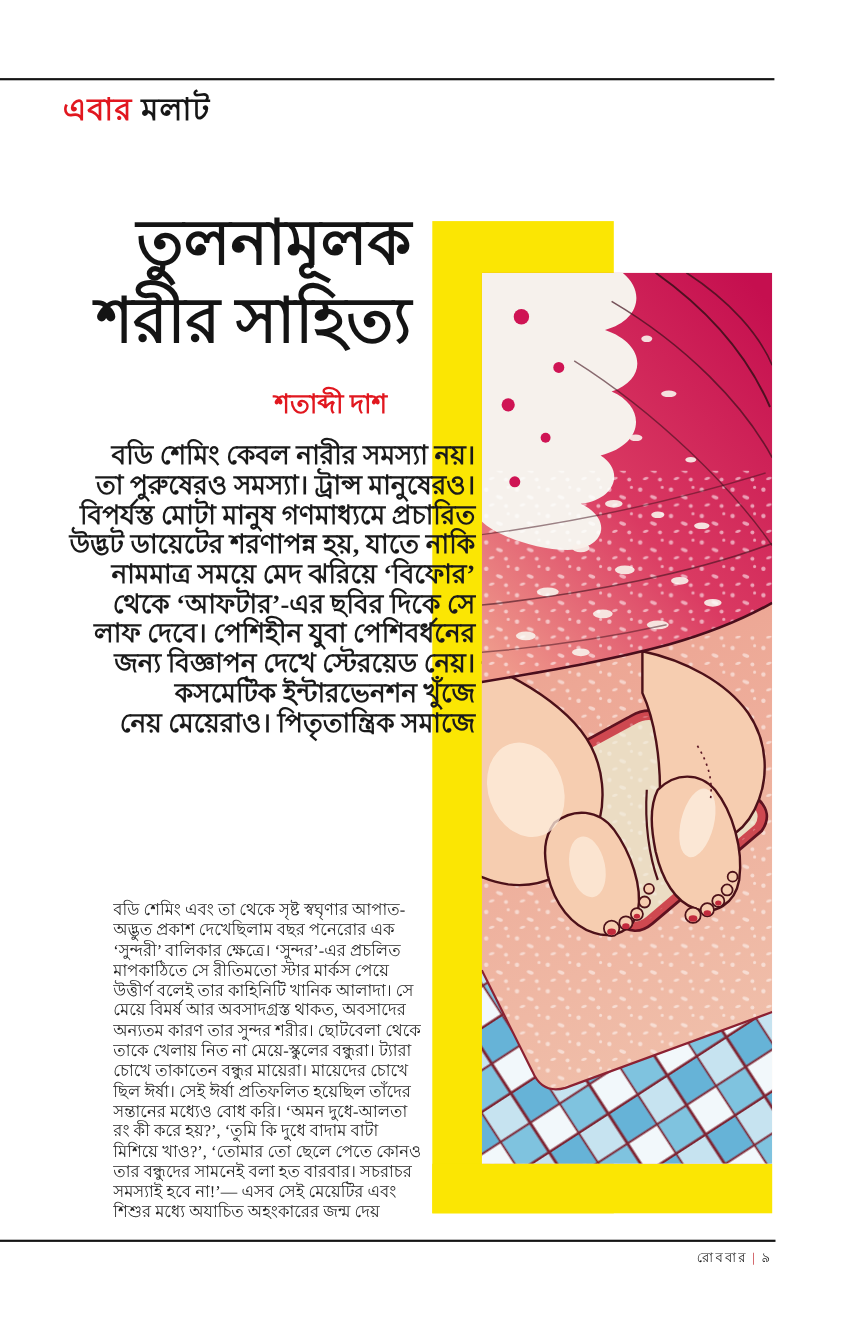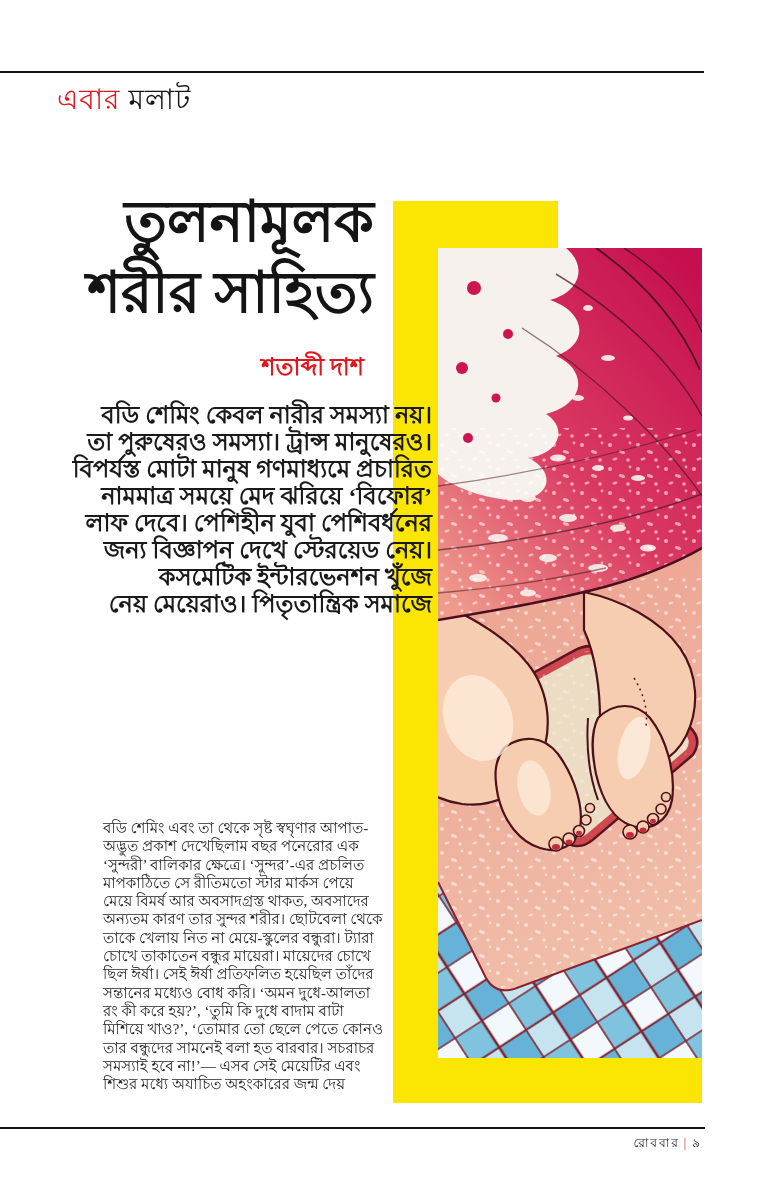--- a/index.html
+++ b/index.html
@@ -1,26 +1,26 @@
 <!DOCTYPE html>
 <html><head>
 <meta charset="utf-8">
 <style>
   html,body{margin:0;padding:0;background:#ffffff;}
   #page{position:relative;width:770px;height:1197px;background:#ffffff;overflow:hidden;
         font-family:"Liberation Serif","DejaVu Serif",serif;}
   .rule{position:absolute;background:#141414;}
   #rule-top{left:0;top:71px;width:704px;height:2px;}
   #rule-bottom{left:0;top:1127px;width:705px;height:2px;}
-  #kicker{position:absolute;left:57px;top:78px;font-size:28px;font-weight:normal;
+  #kicker{position:absolute;left:57px;top:78px;font-size:28px;font-weight:bold;
           letter-spacing:1px;color:#161616;white-space:nowrap;}
   #kicker .red{color:#e1171f;}
   #headline{position:absolute;left:48px;top:186px;width:326px;text-align:right;
             font-weight:bold;color:#141414;font-size:57px;line-height:71px;}
-  #author{position:absolute;left:44px;top:348px;width:320px;text-align:right;
+  #author{position:absolute;left:32px;top:348px;width:320px;text-align:right;
           font-size:24px;font-weight:bold;color:#e1171f;}
   #intro{position:absolute;left:50px;top:402px;width:382px;text-align:right;
          font-size:24px;line-height:27px;font-weight:600;color:#1a1a1a;}
   #body2{position:absolute;left:103px;top:819px;width:342px;text-align:left;
          font-size:15px;line-height:18.3px;color:#242424;}
   .yellow{position:absolute;background:#fbe603;}
   #yellow-vert{left:393px;top:201px;width:165px;height:902px;}
   #yellow-horiz{left:393px;top:1058px;width:309px;height:45px;}
   #illustration{position:absolute;left:438px;top:248px;width:264px;height:810px;}
   #footer{position:absolute;top:1134px;right:68px;font-size:12px;letter-spacing:2px;
@@ -48,32 +48,35 @@
     <span class="line">তুলনামূলক</span>
     <span class="line">শরীর সাহিত্য</span>
   </div>
 
   <div id="author">শতাব্দী দাশ</div>
 
   <div id="intro">
     <span class="line">বডি শেমিং কেবল নারীর সমস্যা নয়।</span>
     <span class="line">তা পুরুষেরও সমস্যা। ট্রান্স মানুষেরও।</span>
     <span class="line">বিপর্যস্ত মোটা মানুষ গণমাধ্যমে প্রচারিত</span>
+    <span class="line">উদ্ভট ডায়েটের শরণাপন্ন হয়, যাতে নাকি</span>
     <span class="line">নামমাত্র সময়ে মেদ ঝরিয়ে ‘বিফোর’</span>
+    <span class="line">থেকে ‘আফটার’-এর ছবির দিকে সে</span>
     <span class="line">লাফ দেবে। পেশিহীন যুবা পেশিবর্ধনের</span>
     <span class="line">জন্য বিজ্ঞাপন দেখে স্টেরয়েড নেয়।</span>
     <span class="line">কসমেটিক ইন্টারভেনশন খুঁজে</span>
     <span class="line">নেয় মেয়েরাও। পিতৃতান্ত্রিক সমাজে</span>
   </div>
 
   <div id="body2">
     <span class="line">বডি শেমিং এবং তা থেকে সৃষ্ট স্বঘৃণার আপাত-</span>
     <span class="line">অদ্ভুত প্রকাশ দেখেছিলাম বছর পনেরোর এক</span>
     <span class="line">‘সুন্দরী’ বালিকার ক্ষেত্রে। ‘সুন্দর’-এর প্রচলিত</span>
     <span class="line">মাপকাঠিতে সে রীতিমতো স্টার মার্কস পেয়ে</span>
+    <span class="line">উত্তীর্ণ বলেই তার কাহিনিটি খানিক আলাদা। সে</span>
     <span class="line">মেয়ে বিমর্ষ আর অবসাদগ্রস্ত থাকত, অবসাদের</span>
     <span class="line">অন্যতম কারণ তার সুন্দর শরীর। ছোটবেলা থেকে</span>
     <span class="line">তাকে খেলায় নিত না মেয়ে-স্কুলের বন্ধুরা। ট্যারা</span>
     <span class="line">চোখে তাকাতেন বন্ধুর মায়েরা। মায়েদের চোখে</span>
     <span class="line">ছিল ঈর্ষা। সেই ঈর্ষা প্রতিফলিত হয়েছিল তাঁদের</span>
     <span class="line">সন্তানের মধ্যেও বোধ করি। ‘অমন দুধে-আলতা</span>
     <span class="line">রং কী করে হয়?’, ‘তুমি কি দুধে বাদাম বাটা</span>
     <span class="line">মিশিয়ে খাও?’, ‘তোমার তো ছেলে পেতে কোনও</span>
     <span class="line">তার বন্ধুদের সামনেই বলা হত বারবার। সচরাচর</span>
     <span class="line">সমস্যাই হবে না!’— এসব সেই মেয়েটির এবং</span>

